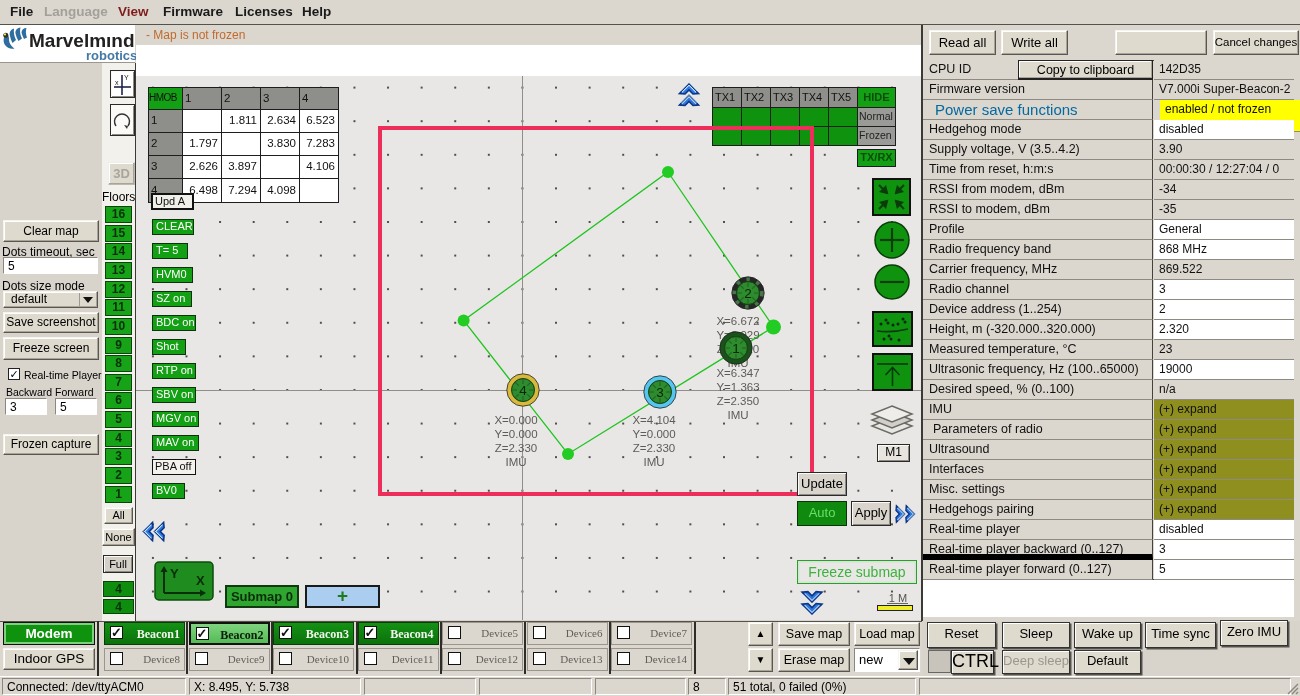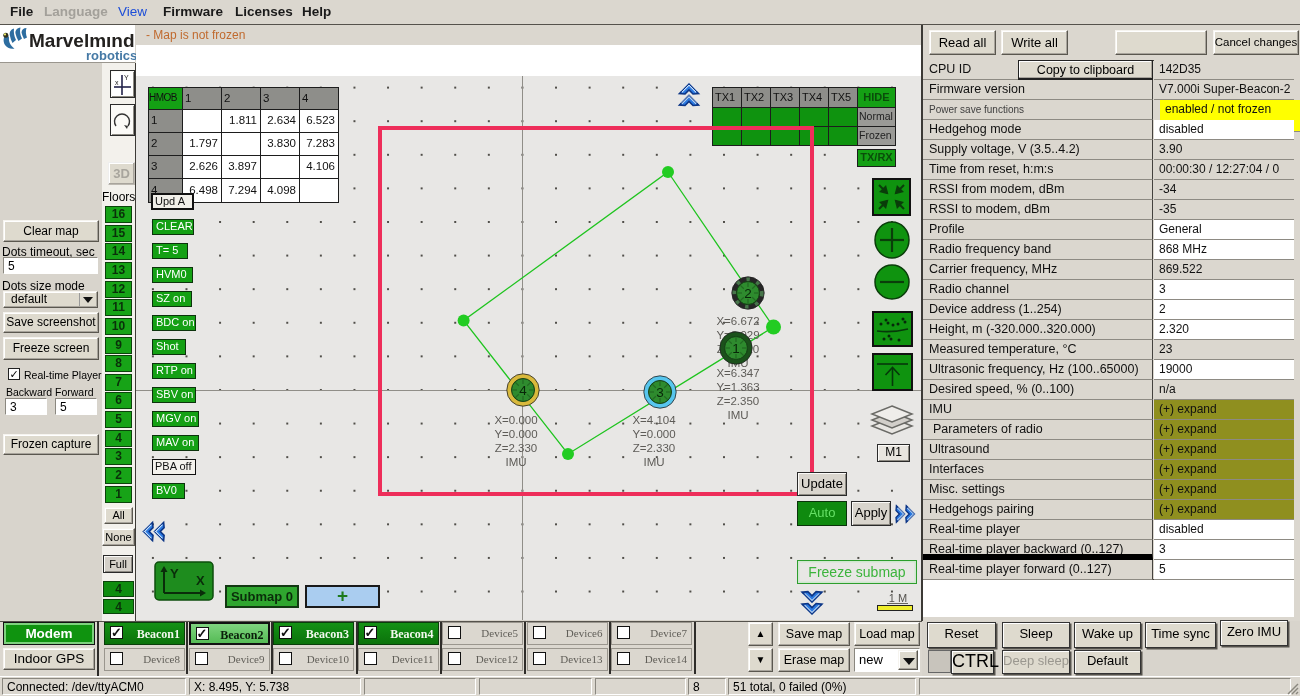--- a/index.html
+++ b/index.html
@@ -9,21 +9,21 @@
 .gbtn{background:#14a014;border:1px solid #0a3d0a;color:#fff;text-align:left;padding-left:3px;font-size:11px;line-height:13px;}
 .floor{background:#17a317;border:1px solid #0b430b;color:#0a300a;text-align:center;font-size:12px;font-weight:bold;line-height:15px;}
 .sunk{border:1px solid #fff;border-top-color:#8a877f;border-left-color:#8a877f;font-size:11px;color:#000;padding:1px 0 0 4px;overflow:hidden;white-space:nowrap;}
 .lbl{font-size:11px;color:#000;}
 svg{display:block;}
 </style></head><body>
 
 <div class="abs" style="left:0;top:0;width:1300px;height:25px;background:#dbd7cf;border-bottom:1px solid #55524c;">
  <div class="abs" style="left:10px;top:4px;font-size:13.5px;font-weight:bold;color:#1a1a1a;">File</div>
  <div class="abs" style="left:44px;top:4px;font-size:13.5px;font-weight:bold;color:#a3a09a;">Language</div>
- <div class="abs" style="left:118px;top:4px;font-size:13.5px;font-weight:normal;color:#1d4ed8;">View</div>
+ <div class="abs" style="left:118px;top:4px;font-size:13.5px;font-weight:bold;color:#7f1d1d;">View</div>
  <div class="abs" style="left:163px;top:4px;font-size:13.5px;font-weight:bold;color:#1a1a1a;">Firmware</div>
  <div class="abs" style="left:235px;top:4px;font-size:13.5px;font-weight:bold;color:#1a1a1a;">Licenses</div>
  <div class="abs" style="left:302px;top:4px;font-size:13.5px;font-weight:bold;color:#1a1a1a;">Help</div>
 </div>
 
 <div class="abs" style="left:0;top:25px;width:135px;height:38px;background:#fff;border-bottom:1px solid #9a968e;">
  <svg class="abs" style="left:1px;top:2px;" width="26" height="24" viewBox="0 0 26 24">
   <path d="M6 6 C2.5 9 1.5 14 4 18 C6 21 10 22.5 13.5 21.5 C9.5 19 7.5 15 8 10.5 Z" fill="#2d6da0"></path>
   <path d="M9 9 C8 5.5 9.5 2.5 13 1.5 C12.5 5 13 9 15 13 L11.5 16 C10.2 13.7 9.4 11.3 9 9 Z" fill="#2d6da0"></path>
   <path d="M14.5 6.5 C14 3.5 16 1 19.5 0.5 C18.5 4 19 8 21 11.5 L17.5 14 C16 11.5 15 9 14.5 6.5 Z" fill="#2d6da0"></path>
@@ -363,21 +363,21 @@
 <div class="abs" style="left:921px;top:25px;width:379px;height:596px;background:#dbd7cf;border-left:2px solid #3c3a36;"></div>
 <div class="btn abs" style="left:929px;top:30px;width:67px;height:25px;font-size:13px;line-height:23px;">Read all</div>
 <div class="btn abs" style="left:1001px;top:30px;width:67px;height:25px;font-size:13px;line-height:23px;">Write all</div>
 <div class="btn abs" style="left:1115px;top:30px;width:92px;height:25px;"></div>
 <div class="btn abs" style="left:1213px;top:30px;width:86px;height:25px;font-size:11.5px;line-height:23px;">Cancel changes</div>
 <div class="abs" style="left:923px;top:60px;width:371px;height:520px;border:1px solid #44423e;"></div>
 <div class="abs" style="left:923px;top:60px;width:230px;height:20px;background:#dbd7cf;border-bottom:1px solid #8d8a83;border-right:1px solid #44423e;font-size:12.5px;line-height:19px;padding-left:6px;color:#111;overflow:hidden;white-space:nowrap;">CPU ID</div>
 <div class="abs" style="left:1154px;top:60px;width:140px;height:20px;background:#dbd7cf;border-bottom:1px solid #8d8a83;font-size:12px;line-height:19px;padding-left:5px;color:#111;overflow:hidden;white-space:nowrap;">142D35</div>
 <div class="abs" style="left:923px;top:80px;width:230px;height:20px;background:#dbd7cf;border-bottom:1px solid #8d8a83;border-right:1px solid #44423e;font-size:12.5px;line-height:19px;padding-left:6px;color:#111;overflow:hidden;white-space:nowrap;">Firmware version</div>
 <div class="abs" style="left:1154px;top:80px;width:140px;height:20px;background:#dbd7cf;border-bottom:1px solid #8d8a83;font-size:12px;line-height:19px;padding-left:5px;color:#111;overflow:hidden;white-space:nowrap;">V7.000i Super-Beacon-2</div>
-<div class="abs" style="left:923px;top:100px;width:230px;height:20px;background:#dbd7cf;border-bottom:1px solid #8d8a83;border-right:1px solid #44423e;font-size:10px;line-height:19px;padding-left:6px;color:#404040;overflow:hidden;white-space:nowrap;">Power save functions</div>
+<div class="abs" style="left:923px;top:100px;width:230px;height:20px;background:#dbd7cf;border-bottom:1px solid #8d8a83;border-right:1px solid #44423e;font-size:15px;line-height:19px;padding-left:12px;color:#0369a1;overflow:hidden;white-space:nowrap;">Power save functions</div>
 <div class="abs" style="left:1160px;top:100px;width:140px;height:32px;background:#ffff00;border-bottom:1px solid #8d8a83;font-size:12px;line-height:19px;padding-left:5px;color:#111;overflow:hidden;white-space:nowrap;">enabled / not frozen</div>
 <div class="abs" style="left:923px;top:120px;width:230px;height:20px;background:#dbd7cf;border-bottom:1px solid #8d8a83;border-right:1px solid #44423e;font-size:12.5px;line-height:19px;padding-left:6px;color:#111;overflow:hidden;white-space:nowrap;">Hedgehog mode</div>
 <div class="abs" style="left:1154px;top:120px;width:140px;height:20px;background:#fff;border-bottom:1px solid #8d8a83;font-size:12px;line-height:19px;padding-left:5px;color:#111;overflow:hidden;white-space:nowrap;">disabled</div>
 <div class="abs" style="left:923px;top:140px;width:230px;height:20px;background:#dbd7cf;border-bottom:1px solid #8d8a83;border-right:1px solid #44423e;font-size:12.5px;line-height:19px;padding-left:6px;color:#111;overflow:hidden;white-space:nowrap;">Supply voltage, V (3.5..4.2)</div>
 <div class="abs" style="left:1154px;top:140px;width:140px;height:20px;background:#dbd7cf;border-bottom:1px solid #8d8a83;font-size:12px;line-height:19px;padding-left:5px;color:#111;overflow:hidden;white-space:nowrap;">3.90</div>
 <div class="abs" style="left:923px;top:160px;width:230px;height:20px;background:#dbd7cf;border-bottom:1px solid #8d8a83;border-right:1px solid #44423e;font-size:12.5px;line-height:19px;padding-left:6px;color:#111;overflow:hidden;white-space:nowrap;">Time from reset, h:m:s</div>
 <div class="abs" style="left:1154px;top:160px;width:140px;height:20px;background:#dbd7cf;border-bottom:1px solid #8d8a83;font-size:12px;line-height:19px;padding-left:5px;color:#111;overflow:hidden;white-space:nowrap;">00:00:30 / 12:27:04 / 0</div>
 <div class="abs" style="left:923px;top:180px;width:230px;height:20px;background:#dbd7cf;border-bottom:1px solid #8d8a83;border-right:1px solid #44423e;font-size:12.5px;line-height:19px;padding-left:6px;color:#111;overflow:hidden;white-space:nowrap;">RSSI from modem, dBm</div>
 <div class="abs" style="left:1154px;top:180px;width:140px;height:20px;background:#dbd7cf;border-bottom:1px solid #8d8a83;font-size:12px;line-height:19px;padding-left:5px;color:#111;overflow:hidden;white-space:nowrap;">-34</div>
 <div class="abs" style="left:923px;top:200px;width:230px;height:20px;background:#dbd7cf;border-bottom:1px solid #8d8a83;border-right:1px solid #44423e;font-size:12.5px;line-height:19px;padding-left:6px;color:#111;overflow:hidden;white-space:nowrap;">RSSI to modem, dBm</div>

